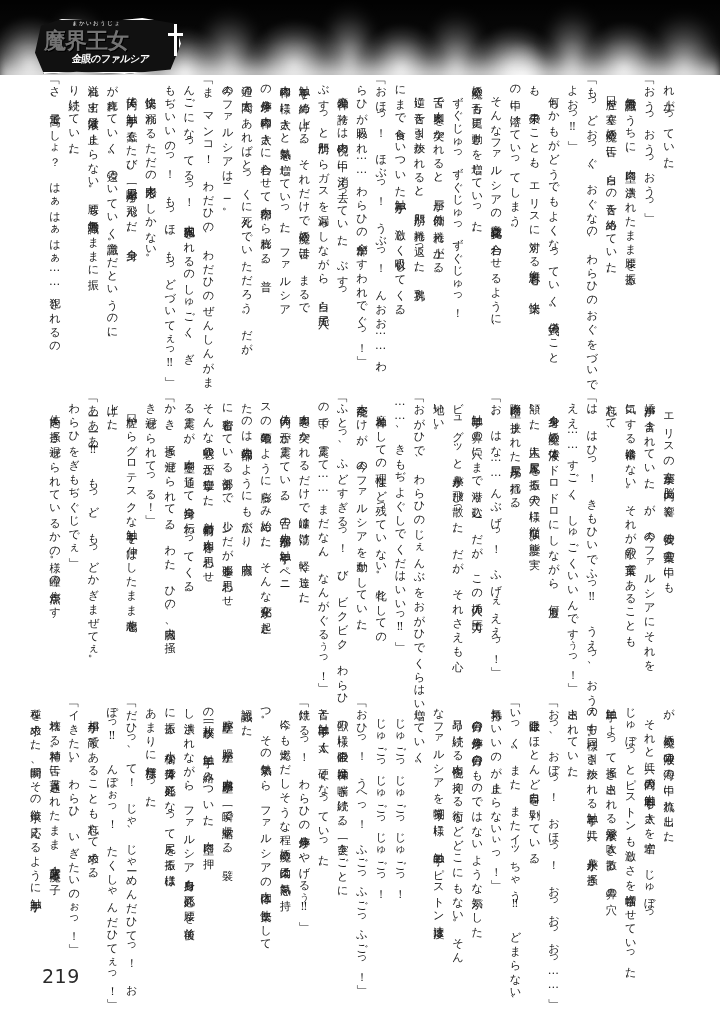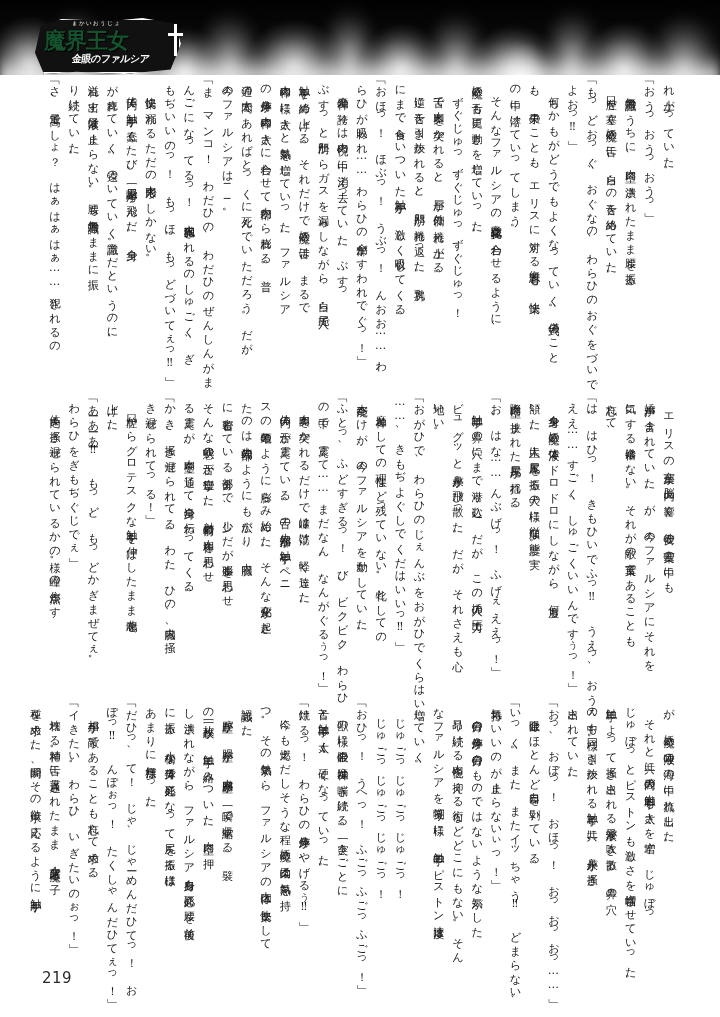--- a/index.html
+++ b/index.html
@@ -77,21 +77,21 @@
   }
   #logo .furi{
     position:absolute;left:40px;top:2px;
     font-size:5.5px; letter-spacing:1.4px;
     color:#fff; z-index:3;
     font-family:"DejaVu Sans","Liberation Sans",sans-serif;
     white-space:nowrap;
   }
   #logo .main{
     position:absolute;left:12px;top:8px;
-    font-size:22px; font-weight:bold; color:#14532d;
+    font-size:22px; font-weight:bold; color:#737373;
     letter-spacing:-1px; z-index:3;
     text-shadow:0 0 1px #000,1px 1px 0 #000;
     font-family:"DejaVu Serif","Liberation Serif",serif;
     white-space:nowrap;
   }
   #logo .sub{
     position:absolute;left:40px;top:34px;
     font-size:10px; font-weight:bold; color:#ffffff;
     letter-spacing:-.5px; z-index:3;
     font-family:"DejaVu Sans","Liberation Sans",sans-serif;
@@ -137,21 +137,21 @@
 
   #block1{ right:46px; top:2px;  height:300px; }
   #block2{ right:46px; top:320px;height:285px; }
   #block3{ right:46px; top:625px;height:275px; }
 
   
   #pagenum{
     position:absolute;
     left:42px; bottom:30px;
     font-family:"DejaVu Sans","Liberation Sans",sans-serif;
-    font-size:15px;
+    font-size:19px;
     color:#2a2a2a;
     letter-spacing:.5px;
   }
 </style>
 </head>
 <body>
 
 <div id="page">
 
   <div id="banner">

